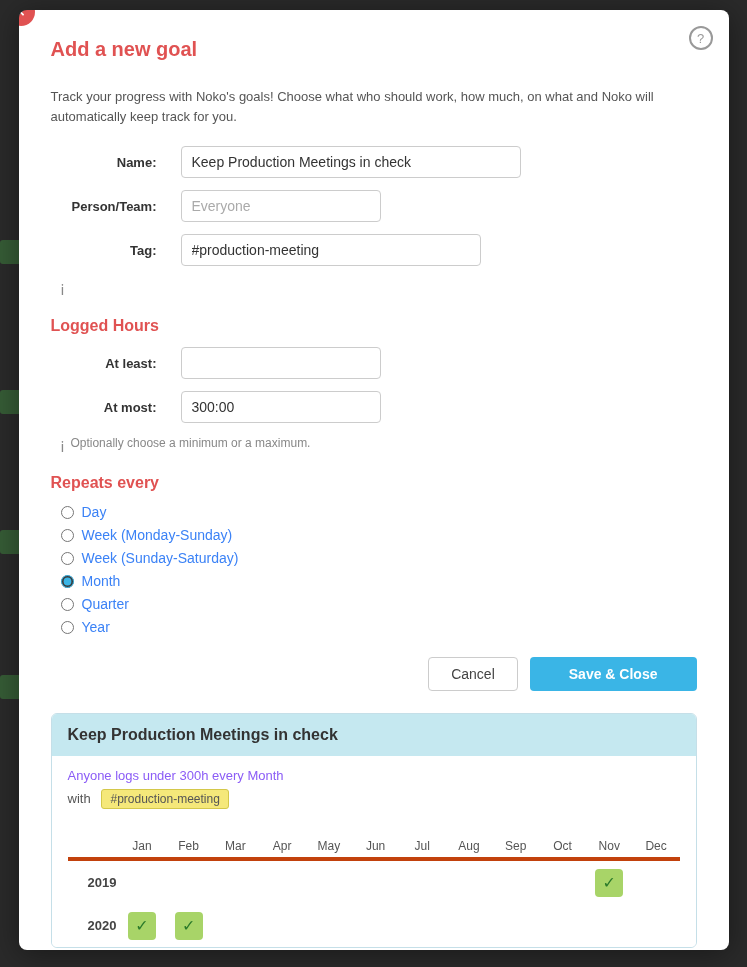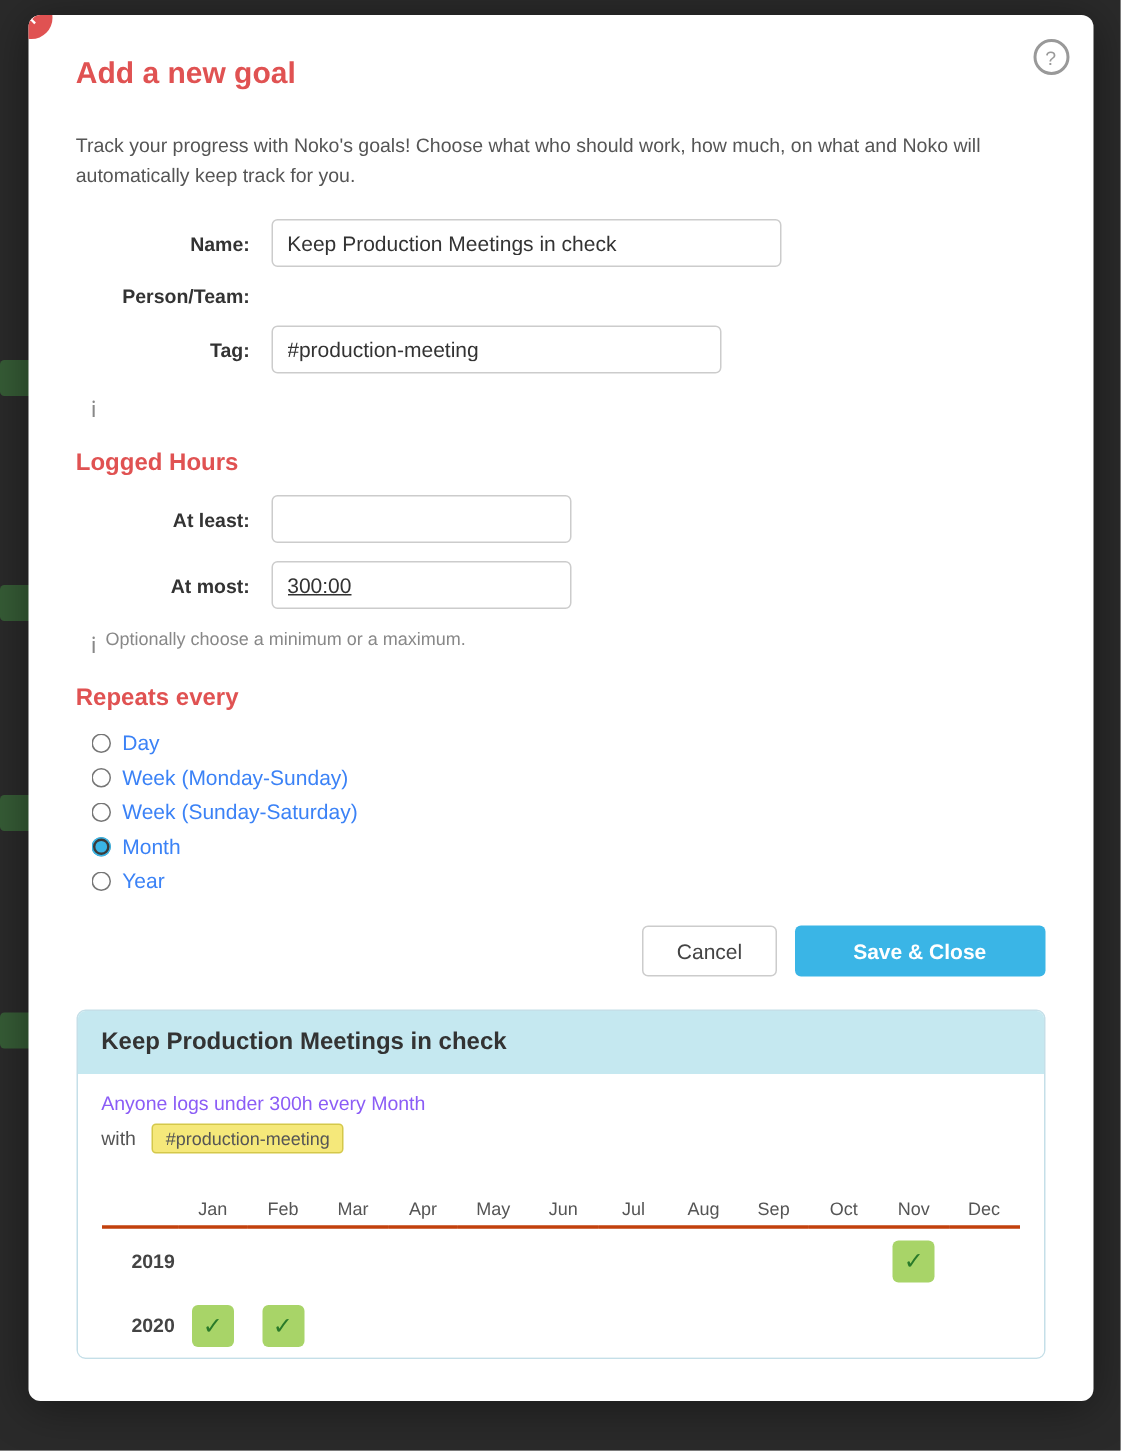--- a/index.html
+++ b/index.html
@@ -88,21 +88,21 @@
       line-height: 1.5;
     }
     .form-row {
       display: flex;
       align-items: center;
       margin-bottom: 12px;
     }
     .form-label {
       width: 130px;
       text-align: right;
-      padding-right: 14px;
+      padding-right: 24px;
       color: #333;
       font-weight: 600;
       font-size: 13px;
       flex-shrink: 0;
     }
     .form-input {
       flex: 1;
       border: 1px solid #ccc;
       border-radius: 4px;
       padding: 7px 10px;
@@ -219,21 +219,21 @@
     .cal-table {
       width: 100%;
       border-collapse: collapse;
       font-size: 12px;
     }
     .cal-table th {
       text-align: center;
       padding: 4px 2px;
       color: #555;
       font-weight: 500;
-      border-bottom: 2px solid #c2410c;
+      border-bottom: 4px solid #c2410c;
     }
     .cal-table td {
       text-align: center;
       padding: 6px 2px;
       vertical-align: middle;
     }
     .cal-table td.year-label {
       text-align: right;
       font-weight: 600;
       color: #444;
@@ -282,20 +282,21 @@
 
       <div class="modal-desc">Track your progress with Noko's goals! Choose what who should work, how much, on what and Noko will automatically keep track for you.</div>
 
       <div class="form-row">
         <div class="form-label">Name:</div>
         <input class="form-input" type="text" style="max-width: 340px;" value="Keep Production Meetings in check">
       </div>
 
       <div class="form-row">
         <div class="form-label">Person/Team:</div>
+        <input class="form-input" type="text" style="max-width: 200px;" placeholder="Everyone">
       </div>
 
       <div class="form-row">
         <div class="form-label">Tag:</div>
         <input class="form-input" type="text" style="max-width: 300px;" value="#production-meeting">
       </div>
 
 
       <div class="info-row">
         <span class="info-icon">ℹ</span>
@@ -303,21 +304,21 @@
 
       <div class="section-title">Logged Hours</div>
 
       <div class="form-row">
         <div class="form-label">At least:</div>
         <input class="form-input" type="text" style="max-width: 200px;">
       </div>
 
       <div class="form-row">
         <div class="form-label">At most:</div>
-        <input class="form-input" type="text" style="max-width: 200px; text-decoration: underline;" value="300:00">
+        <input class="form-input" type="text" style="max-width: 200px;" value="300:00">
       </div>
 
       <div class="info-row">
         <span class="info-icon">ℹ</span>
         <span class="info-text">Optionally choose a minimum or a maximum.</span>
       </div>
 
       <div class="section-title">Repeats every</div>
 
       <div class="radio-group">
@@ -329,20 +330,24 @@
           <input type="radio" name="repeat" id="r-week-mon" style="">
           <label for="r-week-mon">Week (Monday-Sunday)</label>
         </div>
         <div class="radio-item">
           <input type="radio" name="repeat" id="r-week-sun" style="">
           <label for="r-week-sun">Week (Sunday-Saturday)</label>
         </div>
         <div class="radio-item">
           <input type="radio" name="repeat" id="r-month" checked="" style="">
           <label for="r-month">Month</label>
+        </div>
+        <div class="radio-item">
+          <input type="radio" name="repeat" id="r-quarter" style="">
+          <label for="r-quarter">Quarter</label>
         </div>
         <div class="radio-item">
           <input type="radio" name="repeat" id="r-year" style="">
           <label for="r-year">Year</label>
         </div>
       </div>
 
       <div class="btn-row">
         <button class="btn-cancel">Cancel</button>
         <button class="btn-save">Save &amp; Close</button>

